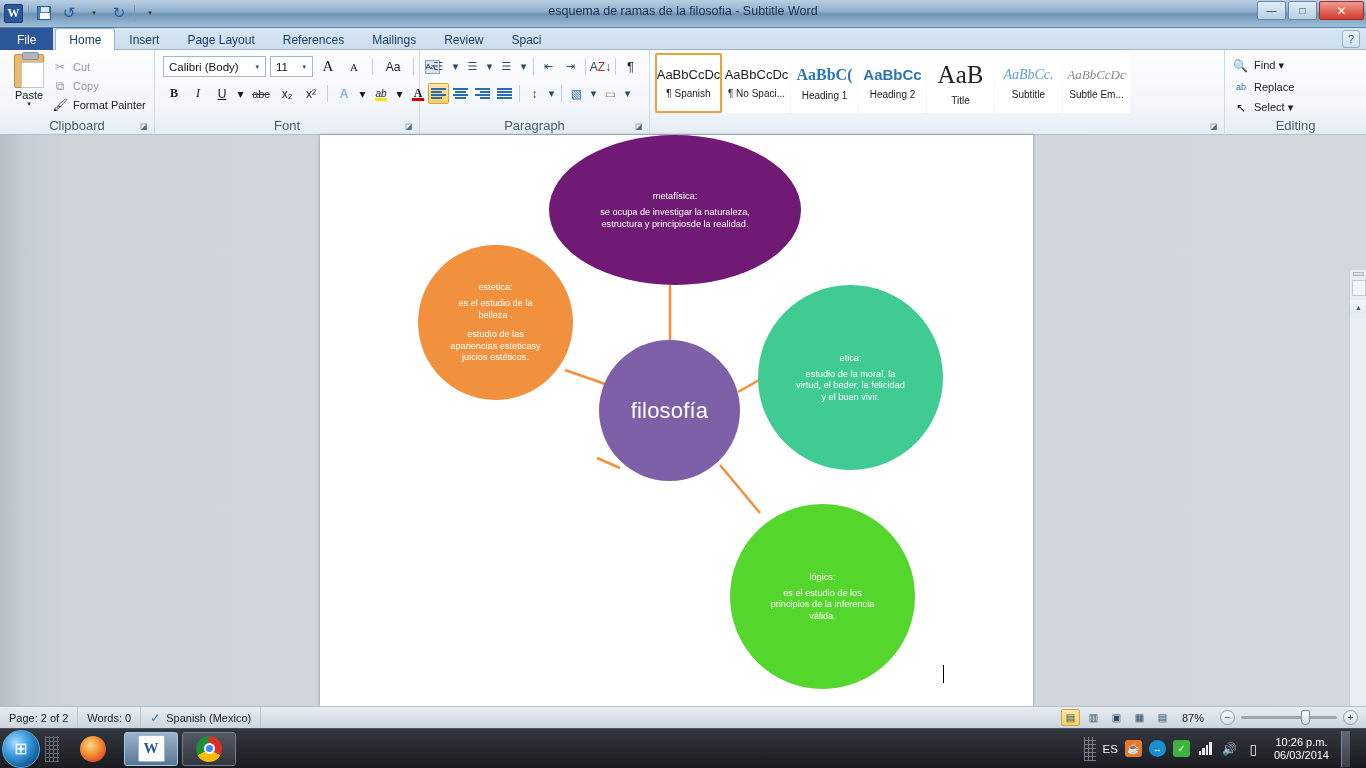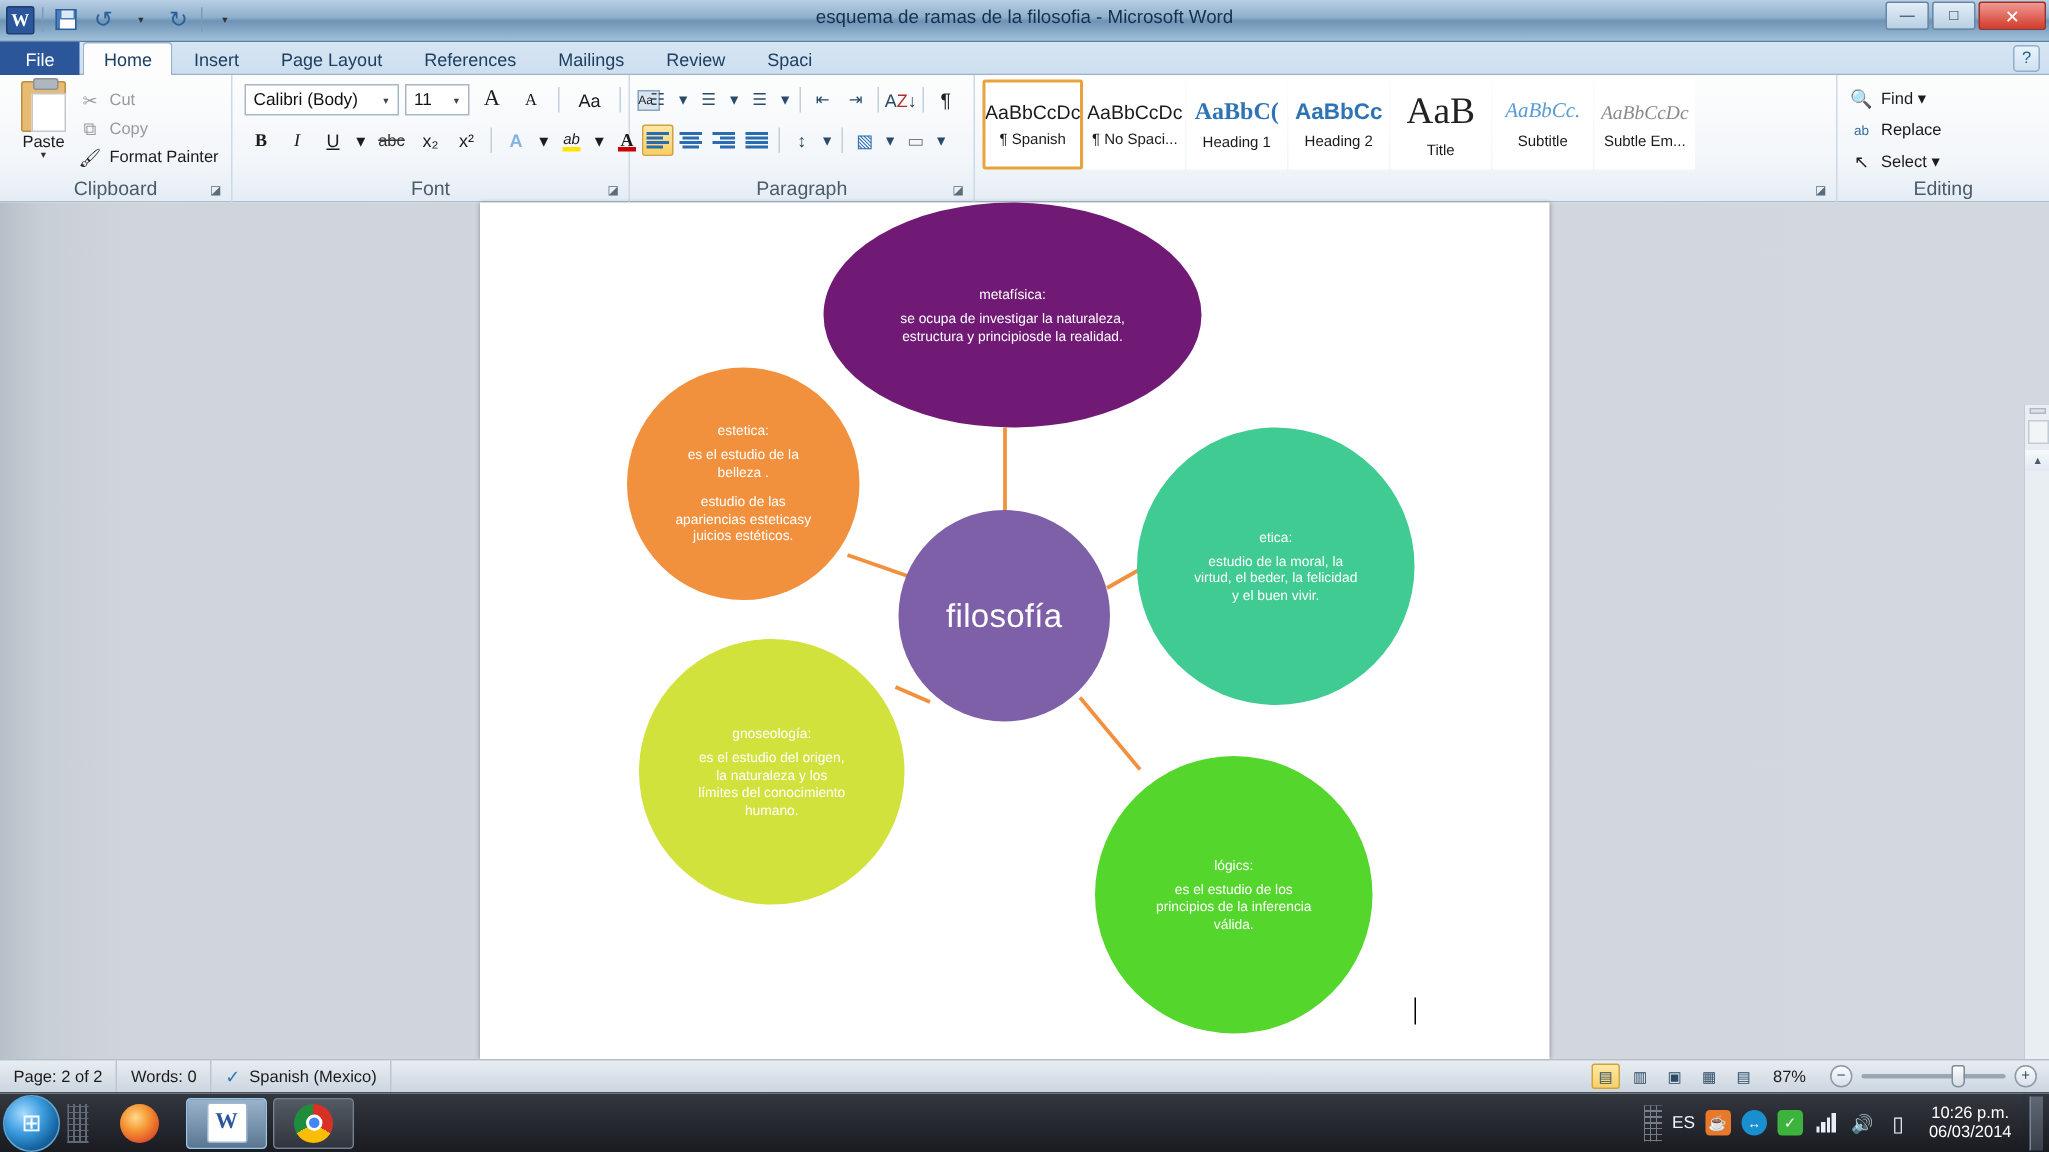--- a/index.html
+++ b/index.html
@@ -214,21 +214,21 @@
                  border:1px solid #77808e; }
   .ff-ico { width:26px;height:26px;border-radius:50%;
     background: radial-gradient(circle at 40% 35%, #ffd98a 0%, #f59433 40%, #e1562a 72%, #8e2f16 100%); }
   .wd-ico { width:27px;height:27px; background:#fff; border:1px solid #9fb7d4; border-radius:2px;
     position:relative; display:flex; align-items:center; justify-content:center; }
   .wd-ico span { color:#2b579a; font-weight:bold; font-size:15px; font-family:"Liberation Serif",serif; }
   .cr-ico { width:26px;height:26px;border-radius:50%;
     background: conic-gradient(#d93025 0deg 120deg, #fbbc04 120deg 240deg, #1e8e3e 240deg 360deg);
     display:flex;align-items:center;justify-content:center; }
   .cr-ico i { width:11px;height:11px;border-radius:50%;background:#4285f4;border:2px solid #fff; display:block;}
-  .tray { margin-left:auto; display:flex; align-items:center; gap:7px; padding-right:4px; color:#e9eef3; }
+  .tray { margin-left:auto; display:flex; align-items:center; gap:7px; padding-right:16px; color:#e9eef3; }
   .tray-grip { width:12px; height:24px;
     background-image: repeating-linear-gradient(0deg,#8b93a0 0 1px, transparent 1px 4px),
                       repeating-linear-gradient(90deg,#8b93a0 0 1px, transparent 1px 4px);
     opacity:.8; }
   .tray-lang { font-size:11.5px; color:#f0f3f7; }
   .tray-ico { width:17px; height:17px; display:flex; align-items:center; justify-content:center;
               font-size:12px; }
   .java-ico { background:#e8792b; border-radius:3px; color:#fff; font-size:10px; }
   .tv-ico { background:#1a8fd0; border-radius:50%; color:#fff; font-size:9px; }
   .av-ico { background:#3db33d; border-radius:3px; color:#fff; font-size:10px; }
@@ -248,21 +248,21 @@
     <div class="qat-sep"></div>
     <div class="qat-btn">
         <div class="save-ico"></div>
       </div>
     <div class="qat-btn undo-ico">↺</div>
     <div class="qat-btn tiny-caret">▾</div>
     <div class="qat-btn redo-ico">↻</div>
     <div class="qat-sep"></div>
     <div class="qat-btn tiny-caret">▾</div>
   </div>
-  <div class="title-text">esquema de ramas de la filosofia  -  Microsoft Word</div>
+  <div class="title-text">esquema de ramas de la filosofia  -  Subtitle Word</div>
   <div class="winbtns">
     <div class="wbtn">—</div>
     <div class="wbtn">□</div>
     <div class="wbtn close">✕</div>
   </div>
 </div>
 
 <div class="tabstrip">
   <div class="tabs">
     <div class="tab file">File</div>
@@ -491,27 +491,20 @@
       <div class="nt">juicios estéticos.</div>
     </div>
 
     <div class="node" id="n-etica" style="left: 438px; top: 150px; width: 185px; height: 185px; background: rgb(63, 203, 146);">
       <div class="nh">etica:</div>
       <div class="nt">estudio de la moral, la</div>
       <div class="nt">virtud, el beder, la felicidad</div>
       <div class="nt">y el buen vivir.</div>
     </div>
 
-    <div class="node" id="n-gnoseologia" style="left: 106px; top: 291px; width: 177px; height: 177px; background: rgb(210, 226, 61);">
-      <div class="nh">gnoseología:</div>
-      <div class="nt">es el estudio del origen,</div>
-      <div class="nt">la naturaleza y los</div>
-      <div class="nt">límites del conocimiento</div>
-      <div class="nt">humano.</div>
-    </div>
 
     <div class="node" id="n-logica" style="left: 410px; top: 369px; width: 185px; height: 185px; background: rgb(84, 214, 44);">
       <div class="nh">lógics:</div>
       <div class="nt">es el estudio de los</div>
       <div class="nt">principios de la inferencia</div>
       <div class="nt">válida.</div>
     </div>
 
     <div class="node center" id="n-center" style="left: 279px; top: 205px; width: 141px; height: 141px; background: rgb(125, 96, 168);">
       <div class="nh">filosofía</div>

